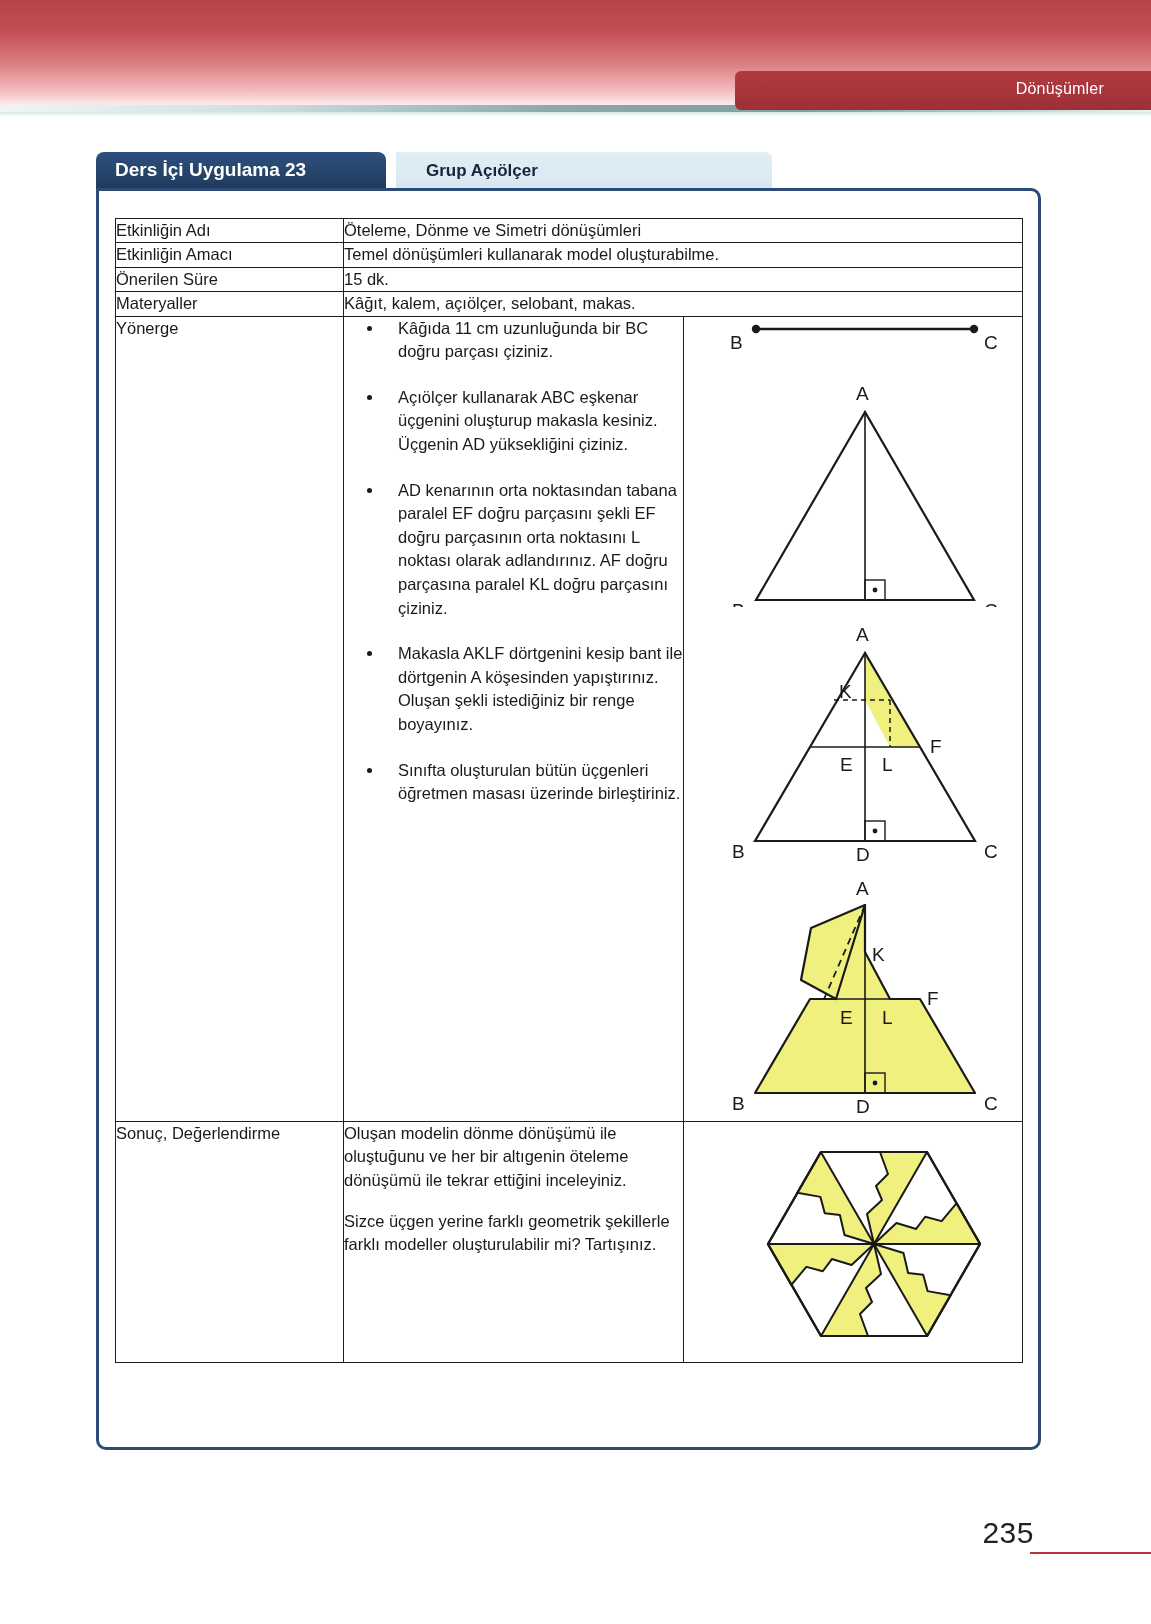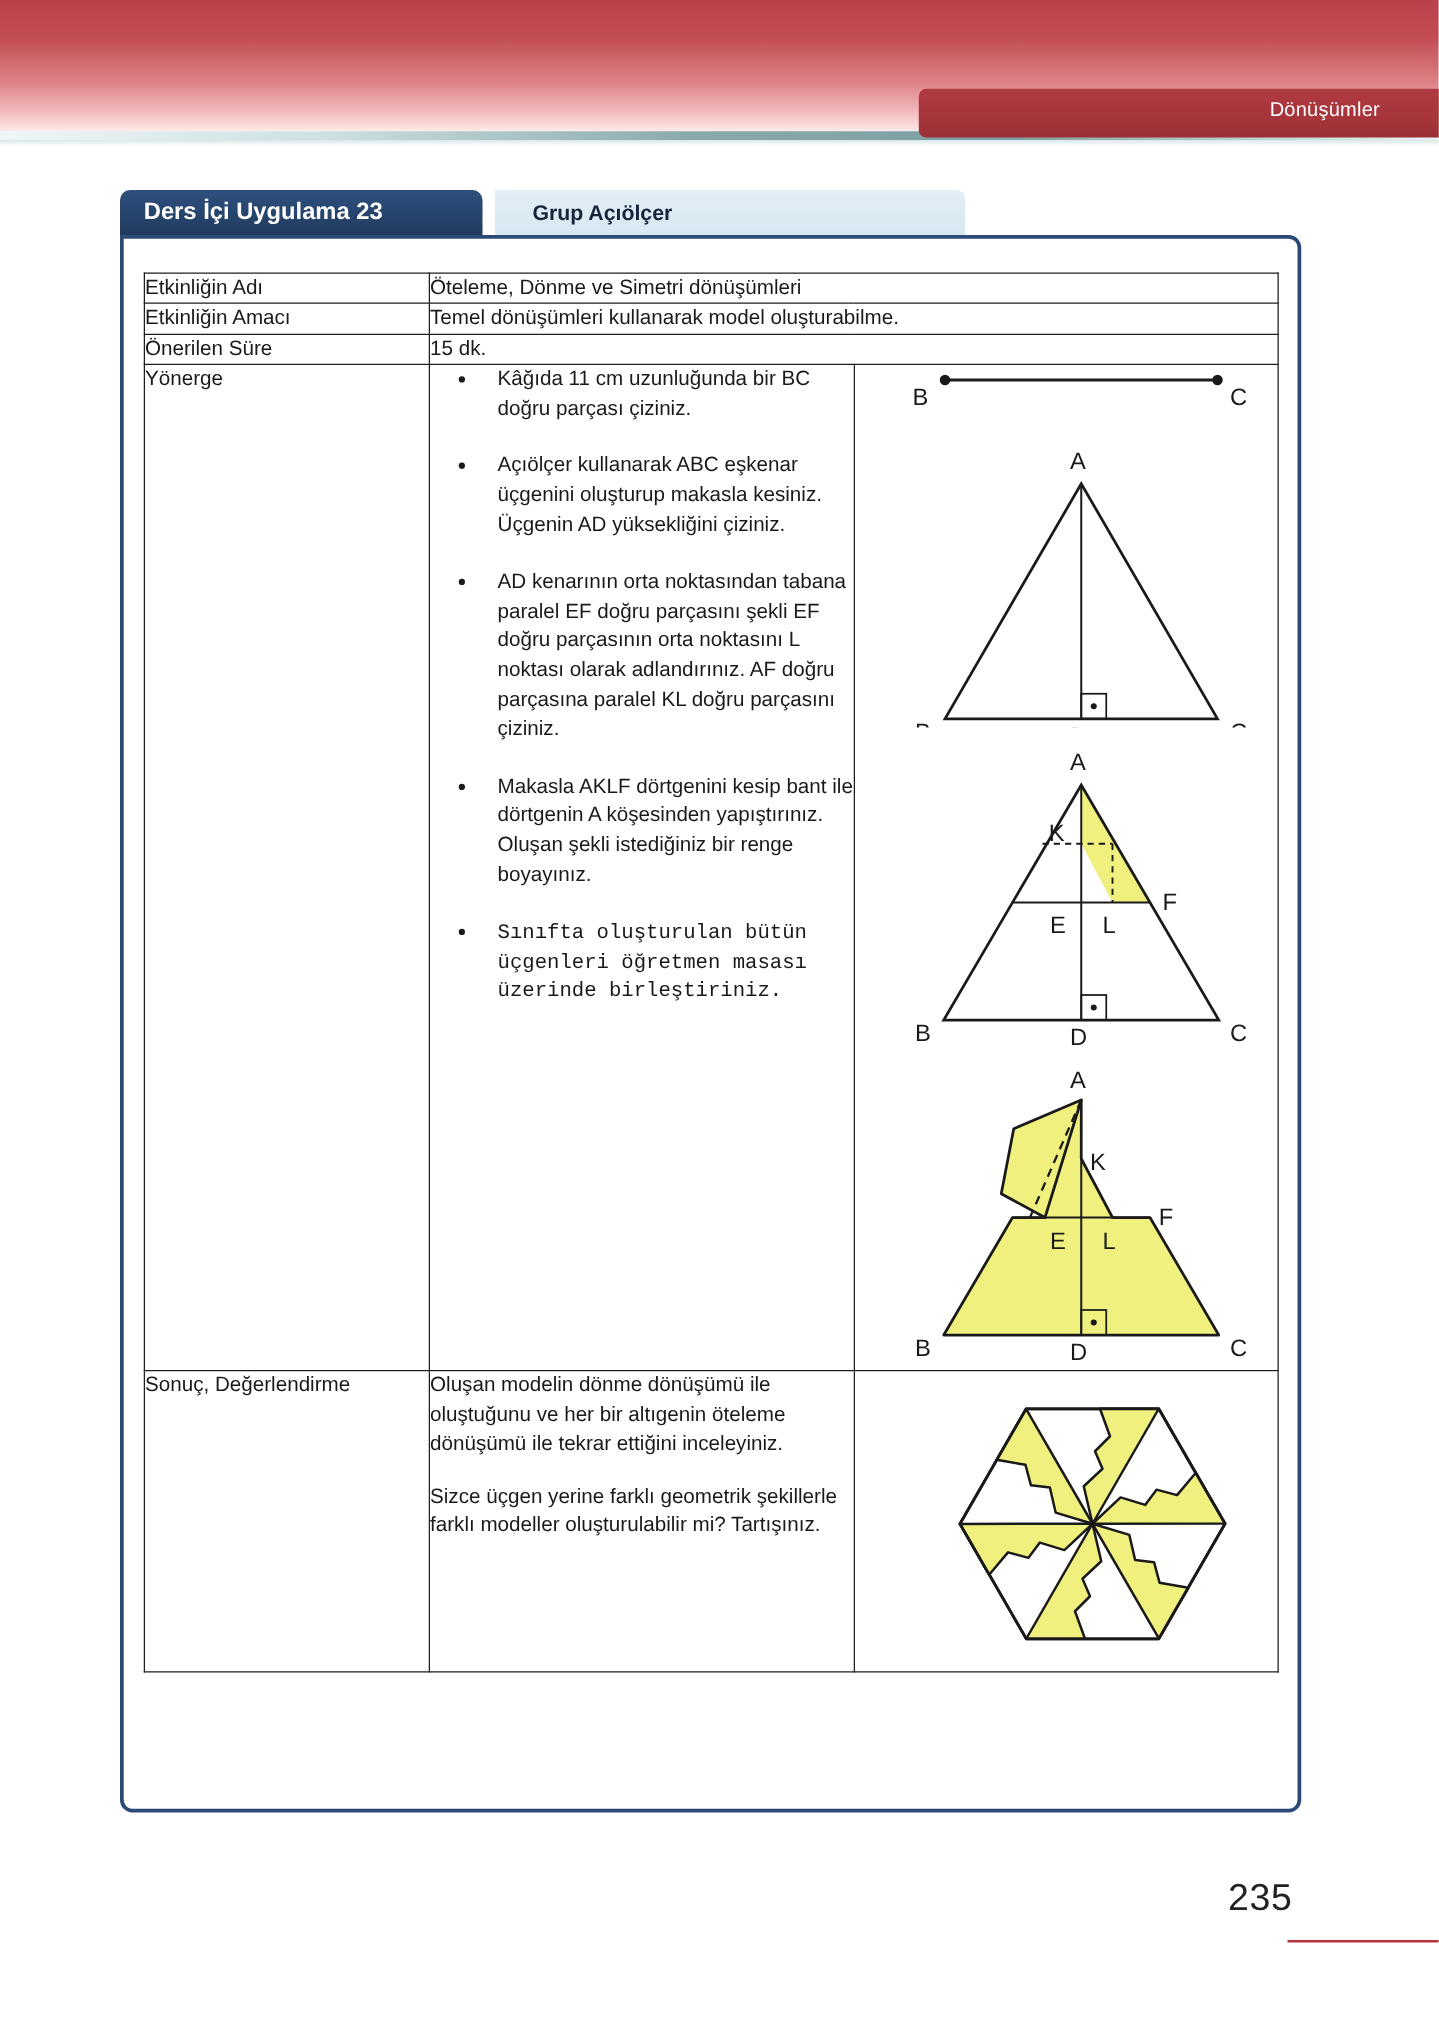--- a/index.html
+++ b/index.html
@@ -146,21 +146,21 @@
     padding: 0 0 0 20px;
     list-style: none;
   }
   ul.steps li {
     position: relative;
     margin: 0 0 22px 0;
     padding-left: 34px;
     font-size: 16.5px;
     line-height: 1.43;
   }
-  ul.steps li:last-child { margin-bottom: 4px; font-family: Liberation Mono, monospace; }
+  ul.steps li:last-child { margin-bottom: 4px; }
   ul.steps li::before {
     content: "";
     position: absolute;
     left: 3px;
     top: 9px;
     width: 5px;
     height: 5px;
     border-radius: 50%;
     background: #1a1a1a;
   }
@@ -168,21 +168,21 @@
   .para { margin: 0 0 18px 0; }
   .para:last-child { margin-bottom: 0; }
 
   .figstack { position: relative; width: 100%; }
   .figstack svg { display: block; margin: 0 auto; }
 
   
   .pagenum {
     position: absolute;
     right: 117px;
-    bottom: 88px;
+    bottom: 74px;
     font-size: 30px;
     color: #222;
     letter-spacing: 0.5px;
   }
   .pagerule {
     position: absolute;
     right: 0;
     bottom: 70px;
     width: 121px;
     height: 2px;
@@ -216,20 +216,24 @@
       <td class="c-label">Etkinliğin Adı</td>
       <td class="c-value" colspan="2">Öteleme, Dönme ve Simetri dönüşümleri</td>
     </tr>
     <tr>
       <td class="c-label">Etkinliğin Amacı</td>
       <td class="c-value" colspan="2">Temel dönüşümleri kullanarak model oluşturabilme.</td>
     </tr>
     <tr>
       <td class="c-label">Önerilen Süre</td>
       <td class="c-value" colspan="2">15 dk.</td>
+    </tr>
+    <tr>
+      <td class="c-label">Materyaller</td>
+      <td class="c-value" colspan="2">Kâğıt, kalem, açıölçer, selobant, makas.</td>
     </tr>
 
     <tr>
       <td class="c-label">Yönerge</td>
       <td class="c-text">
         <ul class="steps">
           <li>Kâğıda 11 cm uzunluğunda bir BC doğru parçası çiziniz.</li>
           <li>Açıölçer kullanarak ABC eşkenar üçgenini oluşturup makasla kesiniz. Üçgenin AD yüksekliğini çiziniz.</li>
           <li>AD kenarının orta noktasından tabana paralel EF doğru parçasını şekli EF doğru parçasının orta noktasını L noktası olarak adlandırınız. AF doğru parçasına paralel KL doğru parçasını çiziniz.</li>
           <li>Makasla AKLF dörtgenini kesip bant ile dörtgenin A köşesinden yapıştırınız. Oluşan şekli istediğiniz bir renge boyayınız.</li>

